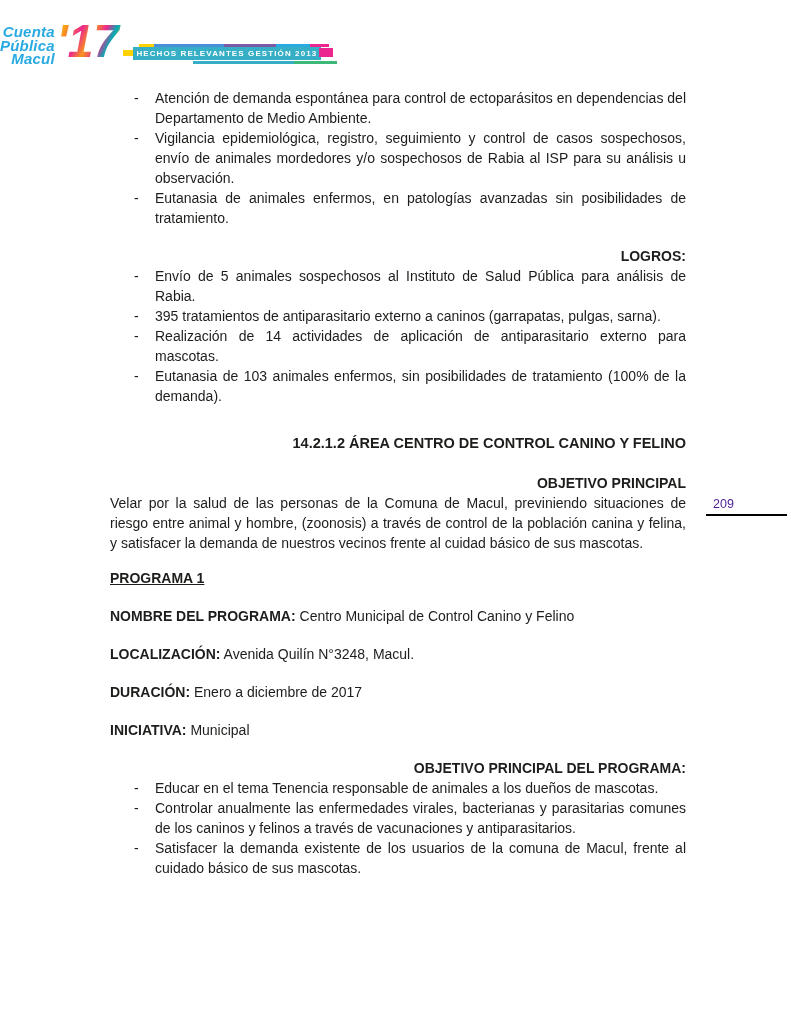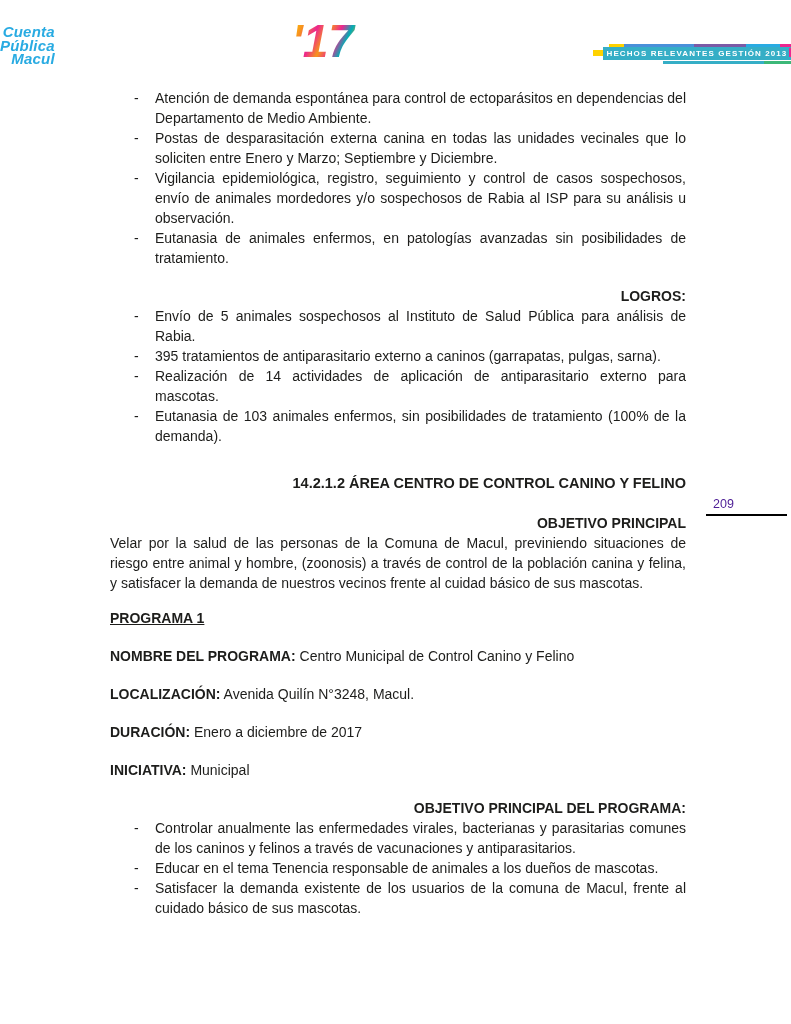--- a/index.html
+++ b/index.html
@@ -14,21 +14,21 @@
     color: #1d1d1b;
     overflow: hidden;
   }
 
   
   .logo-row {
     position: absolute;
     top: 18px;
     left: 0; right: 0;
     display: flex;
-    justify-content: space-between;
+    justify-content: flex-start;
     align-items: flex-start;
   }
   .brand {
     text-align: right;
     color: #29ABE2;
     font-weight: bold;
     font-style: italic;
     font-size: 15px;
     line-height: 13.5px;
     letter-spacing: 0.2px;
@@ -171,21 +171,20 @@
       <div class="banner-stripe-bottom"></div>
     </div>
   </div>
 
   <div class="page-number-box">209</div>
 
   <div class="content">
 
     <ul class="bullets">
       <li>Atención de demanda espontánea para control de ectoparásitos en dependencias del Departamento de Medio Ambiente.</li>
-      <li>Postas de desparasitación externa canina en todas las unidades vecinales que lo soliciten entre Enero y Marzo; Septiembre y Diciembre.</li>
       <li>Vigilancia epidemiológica, registro, seguimiento y control de casos sospechosos, envío de animales mordedores y/o sospechosos de Rabia al ISP para su análisis u observación.</li>
       <li>Eutanasia de animales enfermos, en patologías avanzadas sin posibilidades de tratamiento.</li>
     </ul>
 
     <div class="h-bold logros-heading">LOGROS:</div>
     <ul class="bullets">
       <li>Envío de 5 animales sospechosos al Instituto de Salud Pública para análisis de Rabia.</li>
       <li>395 tratamientos de antiparasitario externo a caninos (garrapatas, pulgas, sarna).</li>
       <li>Realización de 14 actividades de aplicación de antiparasitario externo para mascotas.</li>
       <li>Eutanasia de 103 animales enfermos, sin posibilidades de tratamiento (100% de la demanda).</li>
@@ -212,19 +211,19 @@
       <span class="label">DURACIÓN:</span>
       <span>Enero a diciembre de 2017</span>
     </div>
     <div class="field">
       <span class="label">INICIATIVA:</span>
       <span>Municipal</span>
     </div>
 
     <div class="h-bold objetivo-prog-heading">OBJETIVO PRINCIPAL DEL PROGRAMA:</div>
     <ul class="bullets">
+      <li>Educar en el tema Tenencia responsable de animales a los dueños de mascotas.</li>
       <li>Controlar anualmente las enfermedades virales, bacterianas y parasitarias comunes de los caninos y felinos a través de vacunaciones y antiparasitarios.</li>
-      <li>Educar en el tema Tenencia responsable de animales a los dueños de mascotas.</li>
       <li>Satisfacer la demanda existente de los usuarios de la comuna de Macul, frente al cuidado básico de sus mascotas.</li>
     </ul>
 
   </div>
 </div>
 
 </body></html>

